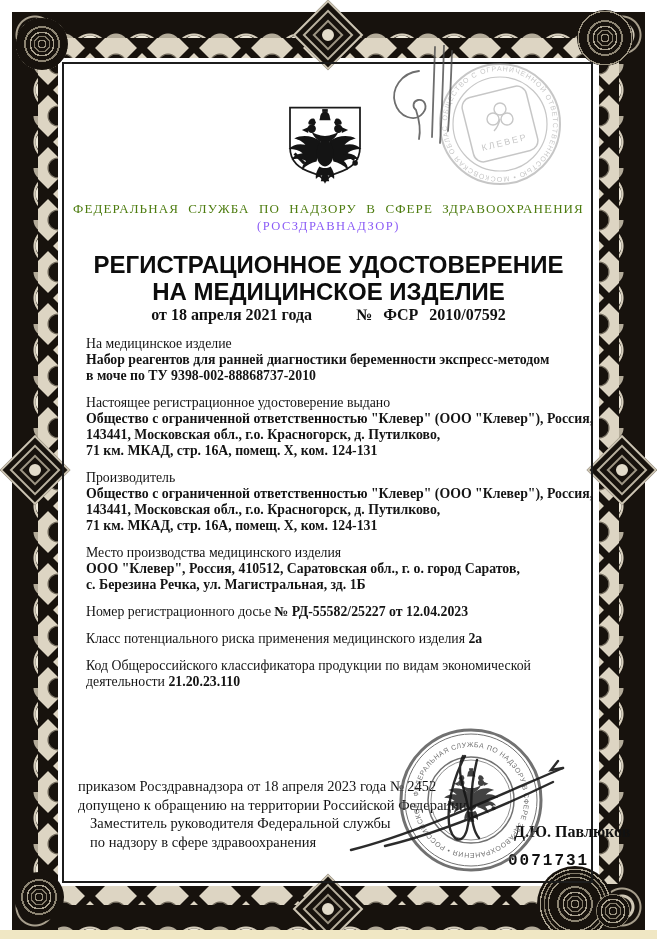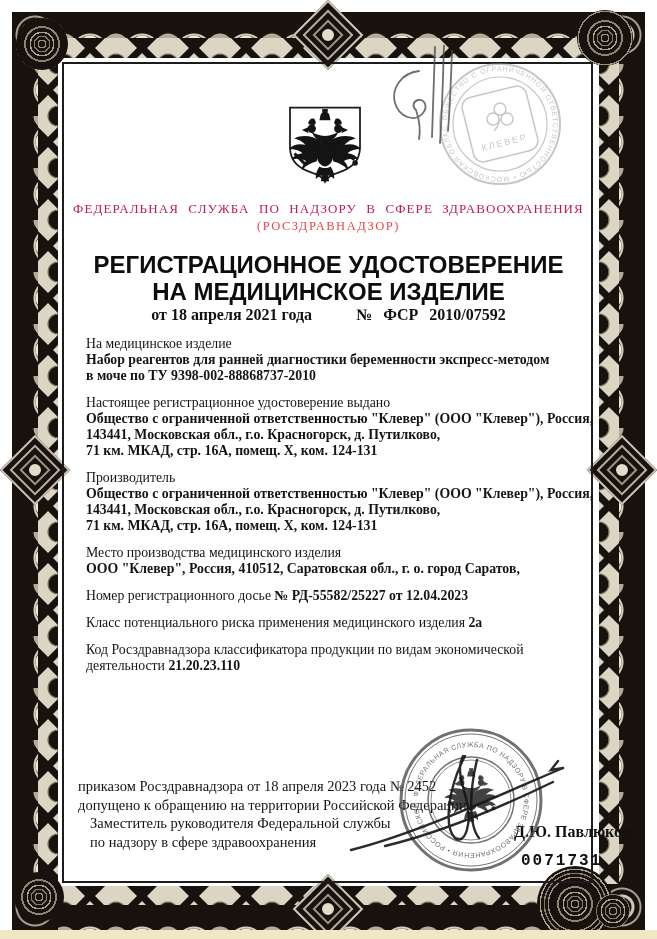--- a/index.html
+++ b/index.html
@@ -59,36 +59,36 @@
     background:repeating-radial-gradient(circle at 50% 50%, #17120d 0 3px, #9a9280 3px 4.5px, #17120d 4.5px 7px, #847c6b 7px 8.5px, #17120d 8.5px 11px, #aaa290 11px 12.5px, #17120d 12.5px 16px, #8d8573 16px 18px, #17120d 18px 23px);}
   .medallion{position:absolute;width:46px;height:46px;background:#17120d;border:2px solid #cfc7b5;transform:rotate(45deg);
     box-shadow:inset 0 0 0 5px #17120d, inset 0 0 0 7px #b9b19f, inset 0 0 0 12px #17120d, inset 0 0 0 14px #9d9583;}
   .medallion .core{position:absolute;left:15px;top:15px;width:12px;height:12px;background:#e3dccb;border:2px solid #17120d;border-radius:50%;}
 
   .inner-rule{position:absolute;left:62px;top:62px;width:531px;height:821px;border:2px solid #1c1c1c;box-sizing:border-box;}
   .bottom-strip{position:absolute;left:0;top:930px;width:657px;height:9px;background:#f0e7c4;}
 
   
   .agency{position:absolute;left:70px;top:201px;width:517px;text-align:center;font-size:13px;
-          letter-spacing:1.1px;word-spacing:5px;color:#be185d;}
-  .agency2{position:absolute;left:70px;top:219px;width:517px;text-align:center;font-size:12.5px;letter-spacing:1.5px;color:#ef4444;}
+          letter-spacing:1.1px;word-spacing:5px;color:#4d7c0f;}
+  .agency2{position:absolute;left:70px;top:219px;width:517px;text-align:center;font-size:12.5px;letter-spacing:1.5px;color:#8b5cf6;}
   .cert-title{position:absolute;left:60px;top:251px;width:537px;text-align:center;
           font-family:"Liberation Sans", sans-serif;font-weight:bold;font-size:24px;line-height:27px;color:#0d0d0d;}
   .date-row{position:absolute;left:60px;top:306px;width:537px;text-align:center;font-weight:bold;font-size:16px;color:#111;}
   .date-row .numpart{margin-left:44px;word-spacing:7px;}
 
   .body-block{position:absolute;left:86px;top:336px;width:512px;font-size:13.8px;line-height:16px;color:#141414;}
   .body-block .para{margin:0 0 11px 0;}
   .lab{font-weight:normal;}
   .val{font-weight:bold;}
 
   .footer-block{position:absolute;left:78px;top:777px;width:480px;font-size:14.5px;line-height:18.5px;color:#141414;}
   .footer-block .ind{padding-left:12px;font-weight:normal;}
   .signer-name{position:absolute;left:480px;top:823px;font-size:16px;font-weight:bold;color:#111;margin-left:34px;}
-  .serial{position:absolute;left:521px;top:852px;font-family:"Liberation Mono", monospace;font-weight:bold;
+  .serial{position:absolute;left:508px;top:852px;font-family:"Liberation Mono", monospace;font-weight:bold;
           font-size:16px;letter-spacing:2px;color:#111;}
 
   .emblem{position:absolute;left:283px;top:101px;width:84px;height:96px;}
   .stamp-company{position:absolute;left:437px;top:61px;width:126px;height:126px;opacity:.5;}
   .pen-mark{position:absolute;left:383px;top:45px;width:82px;height:105px;opacity:.8;}
   .stamp-authority{position:absolute;left:398px;top:727px;width:146px;height:146px;opacity:.8;}
   .sig-scrawl{position:absolute;left:345px;top:742px;width:235px;height:125px;}
 </style>
 </head>
 <body>
@@ -215,31 +215,32 @@
     </div>
     <div class="para">
       <div class="lab">Производитель</div>
       <div class="val">Общество с ограниченной ответственностью "Клевер" (ООО "Клевер"), Россия,</div>
       <div class="val">143441, Московская обл., г.о. Красногорск, д. Путилково,</div>
       <div class="val">71 км. МКАД, стр. 16А, помещ. Х, ком. 124-131</div>
     </div>
     <div class="para">
       <div class="lab">Место производства медицинского изделия</div>
       <div class="val">ООО "Клевер", Россия, 410512, Саратовская обл., г. о. город Саратов,</div>
+      <div class="val">с. Березина Речка, ул. Магистральная, зд. 1Б</div>
     </div>
     <div class="para">
       <span class="lab">Номер регистрационного досье</span>
       <span class="val">№ РД-55582/25227 от 12.04.2023</span>
     </div>
     <div class="para">
       <span class="lab">Класс потенциального риска применения медицинского изделия</span>
       <span class="val">2а</span>
     </div>
     <div class="para">
-      <div class="lab">Код Росздравнадзора классификатора продукции по видам экономической</div>
+      <div class="lab">Код Общероссийского классификатора продукции по видам экономической</div>
       <div>
         <span class="lab">деятельности</span>
         <span class="val">21.20.23.110</span>
       </div>
     </div>
   </div>
 
   <div class="footer-block">
     <div>приказом Росздравнадзора от 18 апреля 2023 года № 2452</div>
     <div>допущено к обращению на территории Российской Федерации.</div>

